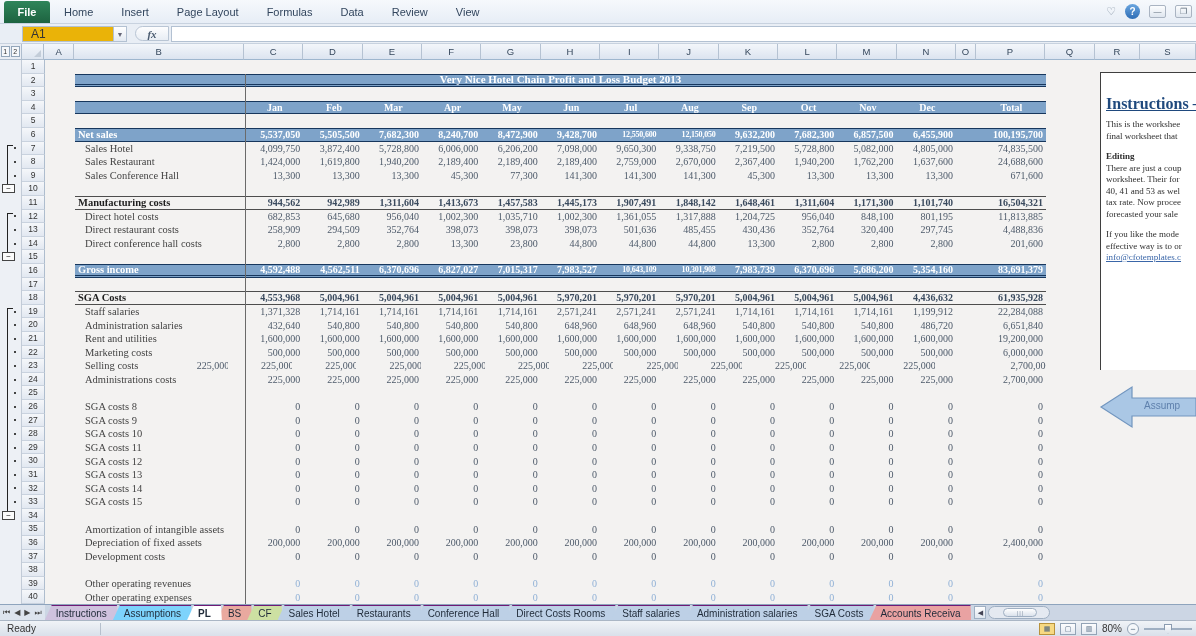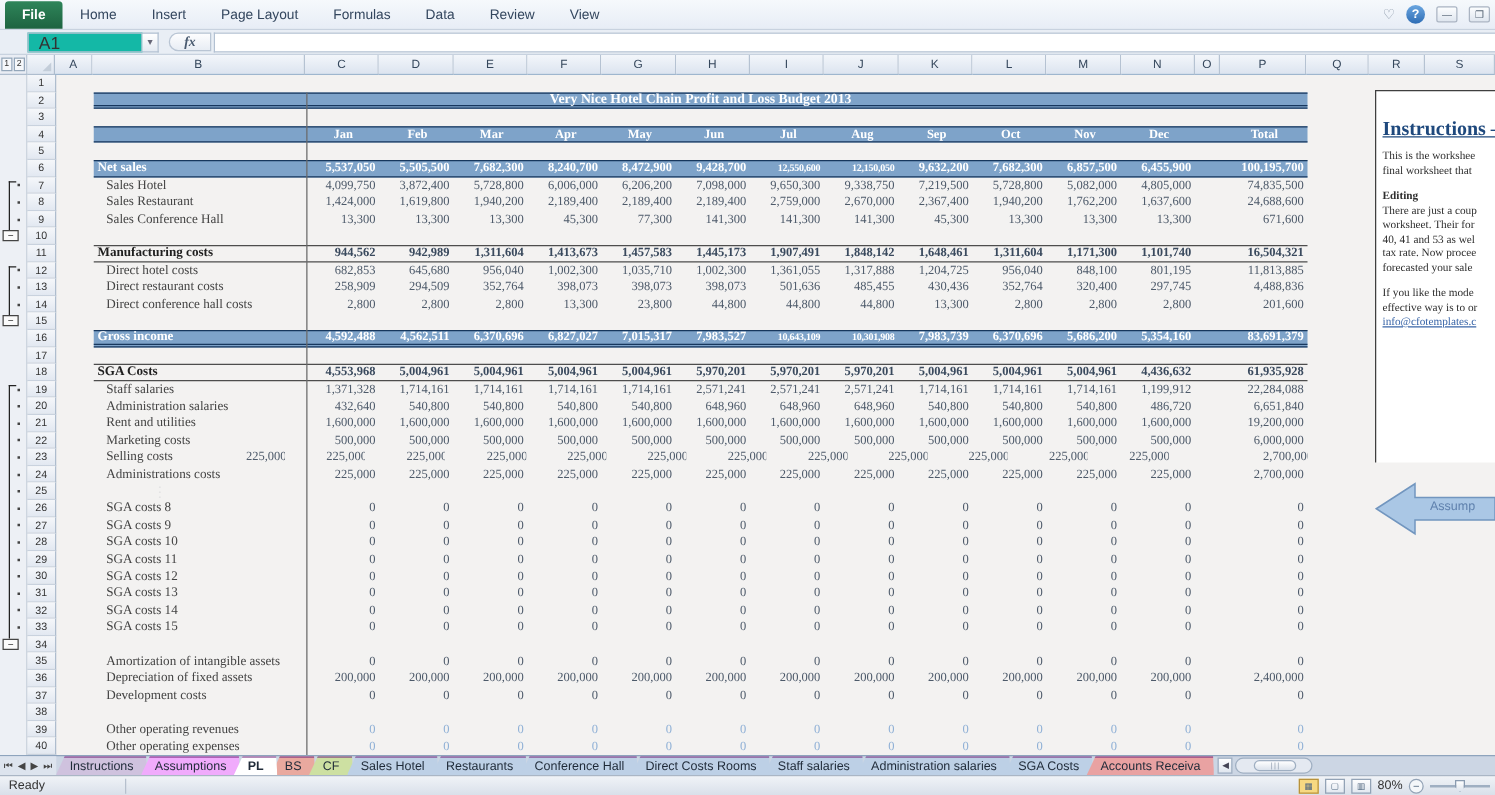--- a/index.html
+++ b/index.html
@@ -18,22 +18,22 @@
   .ribbon-right { position:absolute; right:4px; top:4px; display:flex; gap:9px; align-items:center; }
   .ic-heart { color:#8a97a8; font-size:11px; }
   .ic-help { width:15px; height:15px; border-radius:50%; background:linear-gradient(#6ba6e0,#2e6db5);
     color:#fff; font-size:10px; font-weight:bold; text-align:center; line-height:15px; }
   .winbtn { width:17px; height:13px; border:1px solid #aab4c2; border-radius:2px; background:linear-gradient(#fcfdfe,#dfe6ef);
     font-size:8px; color:#5a6878; text-align:center; line-height:11px; }
 
   
   .fbar { position:absolute; left:0; top:24px; width:1196px; height:20px; background:#e9eef5;
     border-bottom:1px solid #c8d2df; display:flex; align-items:center; }
-  .namebox { width:92px; height:16px; margin-left:22px; background:#14b8a6; border:1px solid #b3c1d2;
-    font-size:14px; color:#333; padding-left:8px; line-height:14px; }
+  .namebox { width:92px; height:16px; margin-left:22px; background:#eab308; border:1px solid #b3c1d2;
+    font-size:12px; color:#333; padding-left:8px; line-height:14px; }
   .namedrop { width:13px; height:16px; border:1px solid #b3c1d2; border-left:none; background:linear-gradient(#fff,#e4eaf2);
     font-size:7px; color:#667; text-align:center; line-height:15px; }
   .fxpill { width:34px; height:15px; margin-left:8px; border:1px solid #b9c5d4; border-radius:8px 0 0 8px;
     background:linear-gradient(#fdfdfe,#e8edf4); display:flex; align-items:center; justify-content:center;
     font-family:"Liberation Serif", serif; font-style:italic; font-weight:bold; font-size:11px; color:#4a5b70; }
   .finput { flex:1; height:16px; background:#fff; border:1px solid #b3c1d2; border-right:none; margin-left:2px; }
 
   
   .colhdr { position:absolute; left:0; top:44px; width:1196px; height:16px; display:flex; }
   .outcorner { width:22px; height:16px; background:#e9edf4; border-right:1px solid #aebdce; border-bottom:1px solid #aebdce;
@@ -819,21 +819,21 @@
 
 <div class="tabbar">
   <div class="tnav">
     <span>⏮</span>
     <span>◀</span>
     <span>▶</span>
     <span>⏭</span>
   </div>
   <div id="stabs" style="display:flex;">
       <div class="stab" style="background: rgb(207, 194, 222);">Instructions</div>
-      <div class="stab" style="background: #f0abfc;">Assumptions</div>
+      <div class="stab" style="background: #7dd3fc;">Assumptions</div>
       <div class="stab active" style="background: rgb(255, 255, 255);">PL</div>
       <div class="stab" style="background: rgb(233, 169, 159);">BS</div>
       <div class="stab" style="background: rgb(205, 224, 162);">CF</div>
       <div class="stab" style="background: rgb(189, 208, 230);">Sales Hotel</div>
       <div class="stab" style="background: rgb(189, 208, 230);">Restaurants</div>
       <div class="stab" style="background: rgb(189, 208, 230);">Conference Hall</div>
       <div class="stab" style="background: rgb(189, 208, 230);">Direct Costs Rooms</div>
       <div class="stab" style="background: rgb(189, 208, 230);">Staff salaries</div>
       <div class="stab" style="background: rgb(189, 208, 230);">Administration salaries</div>
       <div class="stab" style="background: rgb(189, 208, 230);">SGA Costs</div>

